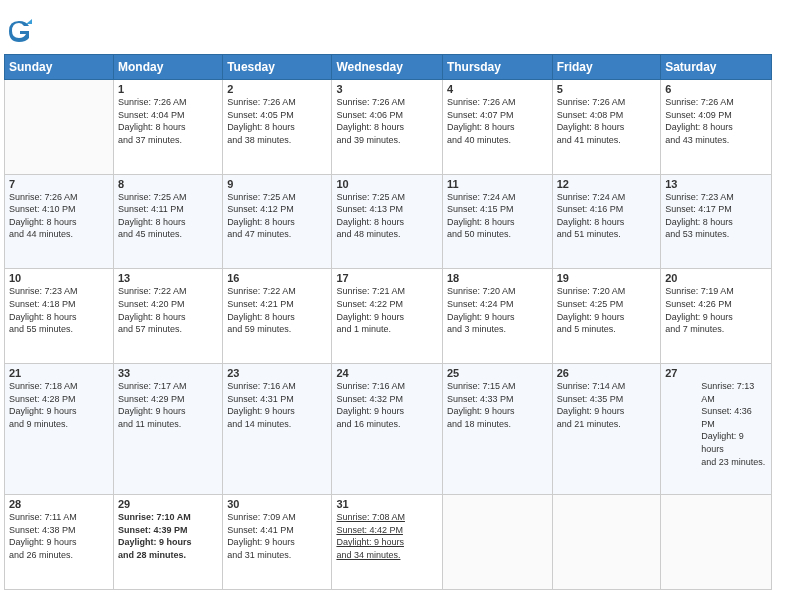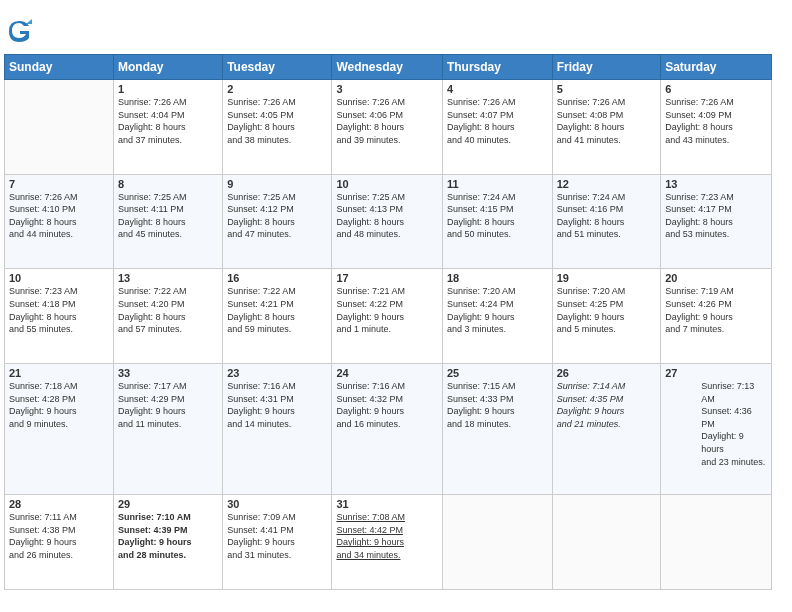--- a/index.html
+++ b/index.html
@@ -314,21 +314,21 @@
           </td>
           <td>
             <span class="day-number">25</span>
             <div class="day-info" style="white-space: pre-line;">Sunrise: 7:15 AM
 Sunset: 4:33 PM
 Daylight: 9 hours
 and 18 minutes.</div>
           </td>
           <td>
             <span class="day-number">26</span>
-            <div class="day-info" style="white-space: pre-line; font-style: italic;">Sunrise: 7:14 AM
+            <div class="day-info" style="white-space: pre-line;">Sunrise: 7:14 AM
 Sunset: 4:35 PM
 Daylight: 9 hours
 and 21 minutes.</div>
           </td>
           <td>
             <span class="day-number">27</span>
             <div class="day-info" style="white-space: pre-line; margin-left: 36px;">Sunrise: 7:13 AM
 Sunset: 4:36 PM
 Daylight: 9 hours
 and 23 minutes.</div>

